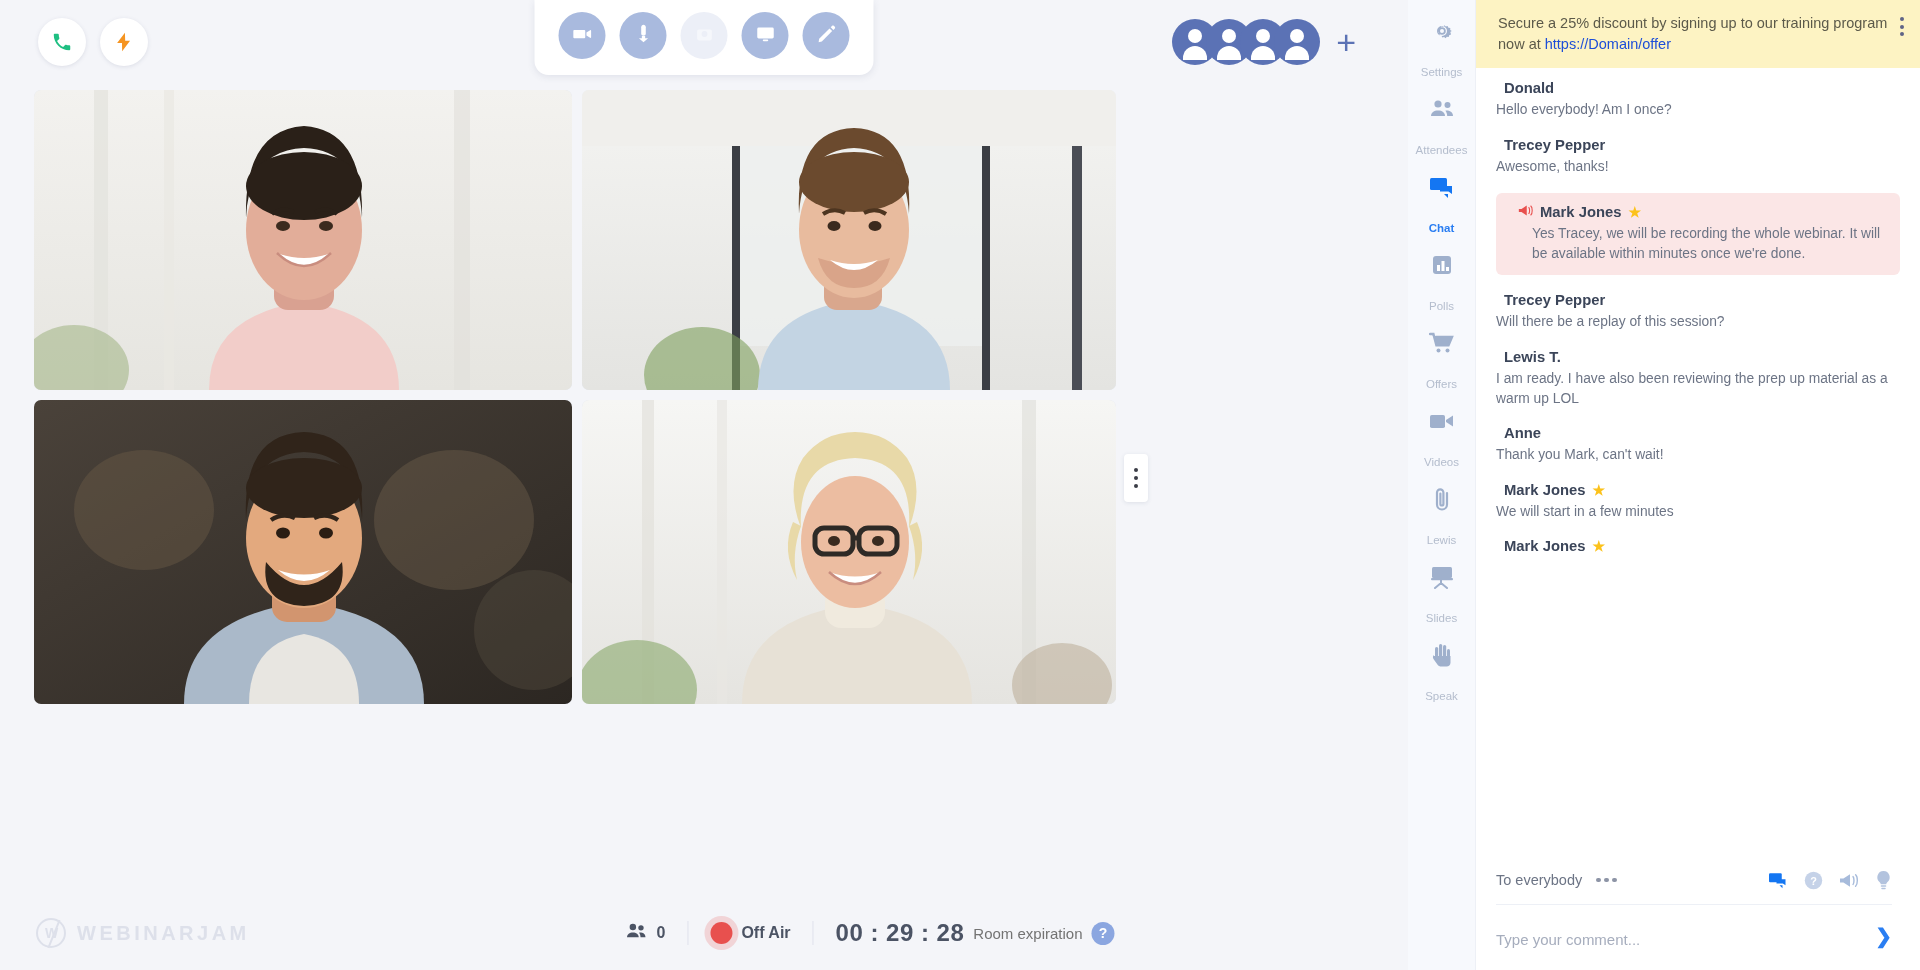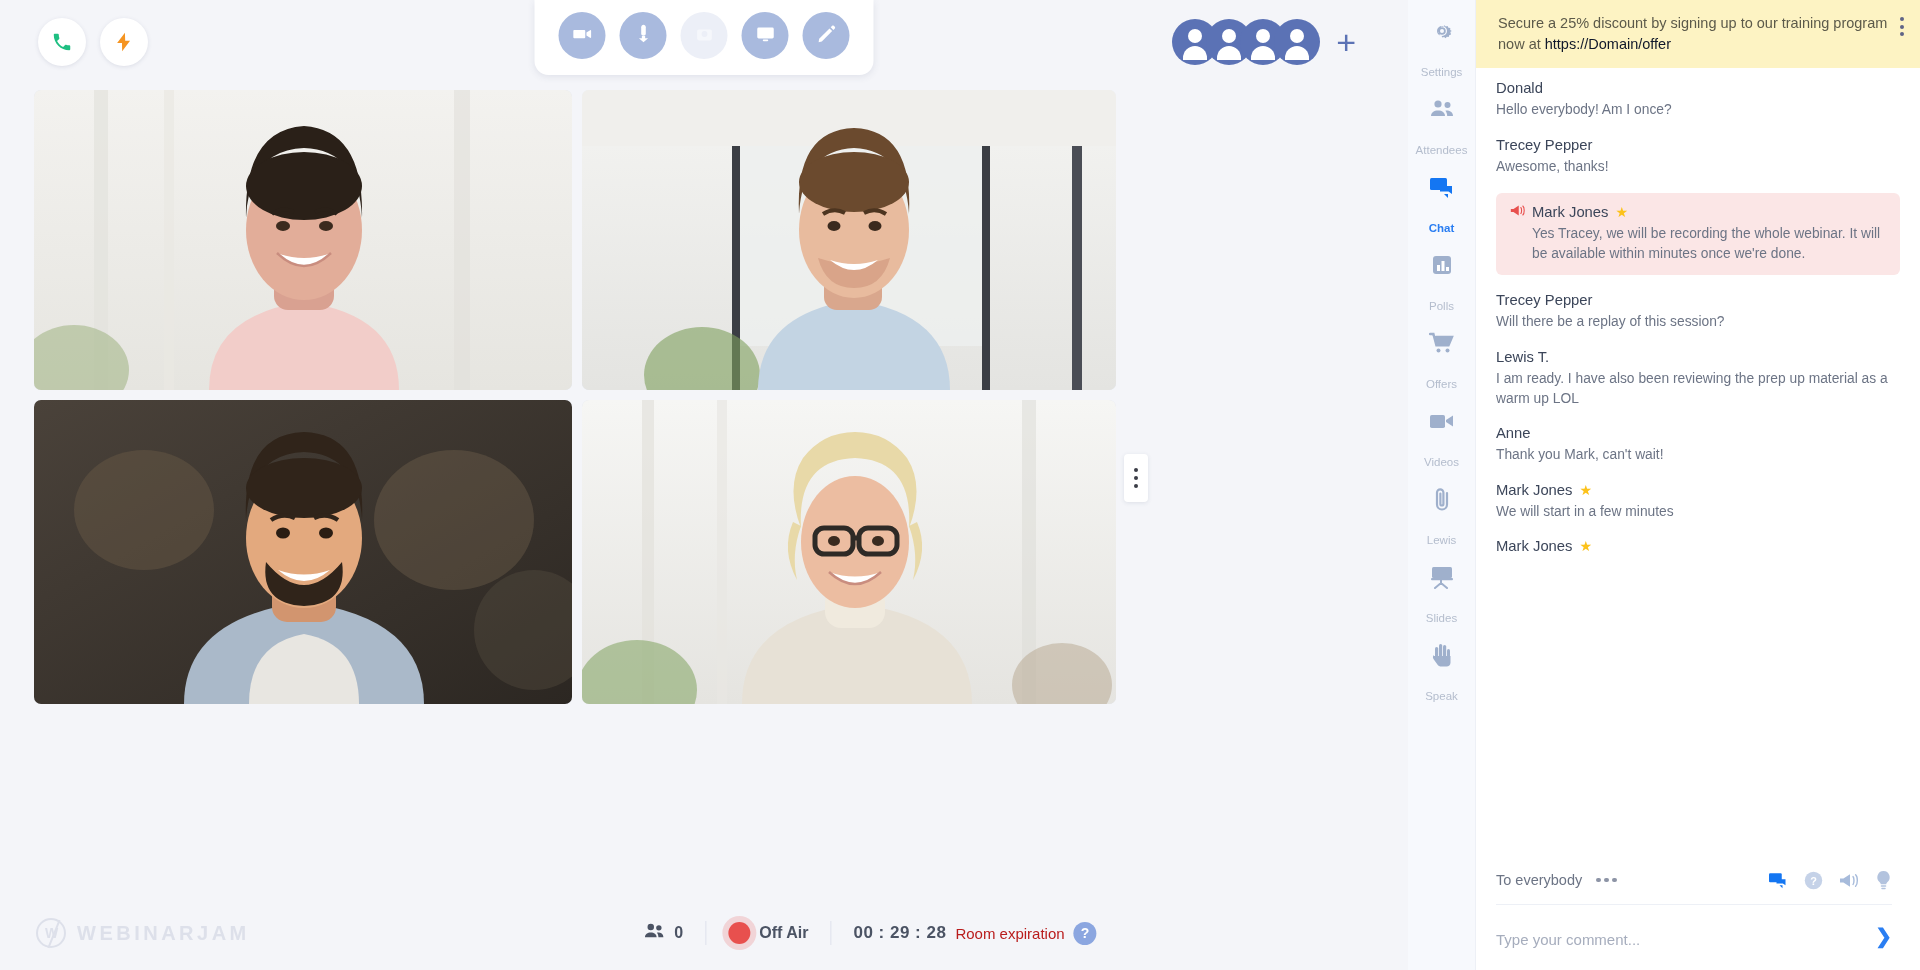--- a/index.html
+++ b/index.html
@@ -123,22 +123,22 @@
     display: flex; align-items: center; gap: 0;
   }
   .st-item { display: flex; align-items: center; gap: 9px; padding: 0 22px; }
   .st-divider { width: 1px; height: 24px; background: #dfe2ec; }
   .st-count { font-size: 16px; color: #4b5364; font-weight: 600; }
   .rec-dot {
     width: 22px; height: 22px; border-radius: 50%; background: #e8504e;
     box-shadow: 0 0 0 6px rgba(232,80,78,.20);
   }
   .st-label { font-size: 16px; color: #4b5364; font-weight: 700; }
-  .timer { font-size: 17px; color: #4b5364; font-weight: 700; letter-spacing: .5px; }
-  .exp-label { font-size: 15px; color: #b91c1c; }
+  .timer { font-size: 24px; color: #4b5364; font-weight: 700; letter-spacing: .5px; }
+  .exp-label { font-size: 15px; color: #737373; }
   .help-badge {
     width: 23px; height: 23px; border-radius: 50%; background: #8ba6e0;
     color: #fff; font-size: 14px; display:flex; align-items:center; justify-content:center;
     font-weight: 700; cursor: pointer;
   }
 
   
   .rightwrap { width: 512px; height: 970px; display: flex; background: #fff; }
 
   .navrail {
@@ -157,27 +157,27 @@
   .nav-icn { height: 26px; display:flex; align-items:center; justify-content:center; }
 
   .chatpanel { flex: 1; display: flex; flex-direction: column; background: #fff; min-width: 0; }
 
   .promo {
     background: #fdf3c3; padding: 13px 16px 13px 22px;
     display: flex; align-items: flex-start; gap: 10px;
     min-height: 64px;
   }
   .promo-text { font-size: 14.5px; color: #5c5a4a; line-height: 1.45; flex: 1; }
-  .promo-text a { color: #0f172a; text-decoration: none; }
+  .promo-text a { color: #1d4ed8; text-decoration: none; }
   .promo-dots { display: flex; flex-direction: column; gap: 3.5px; padding-top: 4px; cursor: pointer; }
   .promo-dots i { width: 4px; height: 4px; border-radius: 50%; background: #5f6486; display: block; }
 
   .messages { flex: 1; overflow: hidden; padding: 12px 20px 0 20px; }
   .msg { margin-bottom: 17px; }
-  .msg-name { font-size: 14.8px; color: #3b4559; font-weight: 400; margin-bottom: 4px; display: flex; align-items: center; gap: 7px;}
+  .msg-name { font-size: 14.8px; color: #3b4559; font-weight: 700; margin-bottom: 4px; display: flex; align-items: center; gap: 7px; margin-left: 8px;}
   .msg-text { font-size: 13.8px; color: #6c7485; line-height: 1.42; }
   .star { font-size: 14px; color: #fcc21b; }
   .msg.highlight {
     background: #fbe6e6; border-radius: 6px; padding: 11px 14px 12px 14px;
     margin-bottom: 17px;
   }
   .msg.highlight .msg-name { color: #3b4559; }
   .msg.highlight .msg-text { padding-left: 22px; color: #6c7485; }
   .megaphone { color: #e8504e; font-size: 13px; }
 

